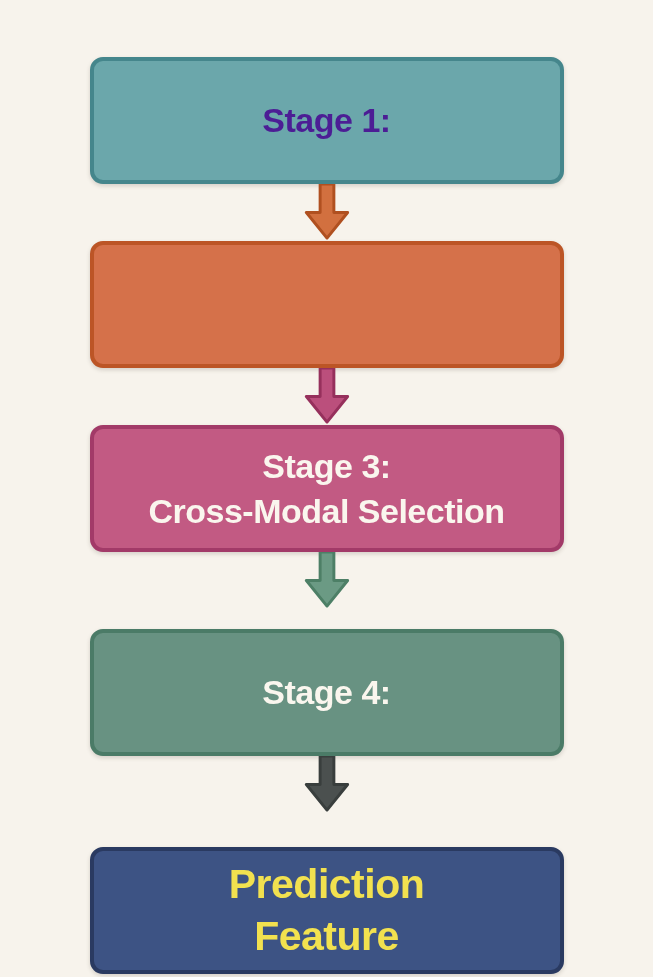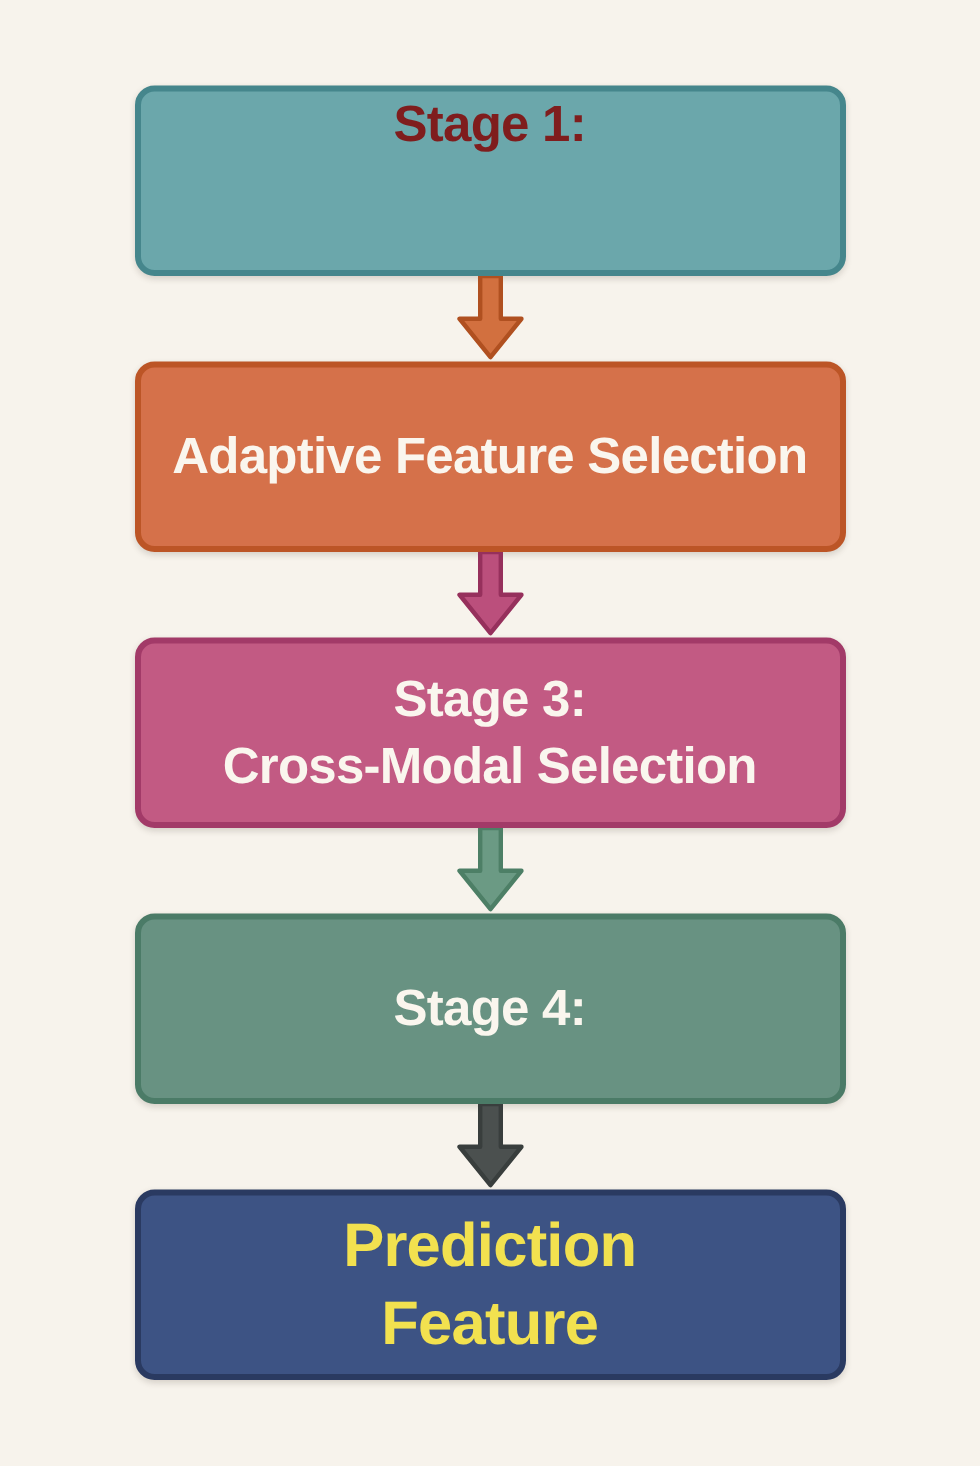--- a/index.html
+++ b/index.html
@@ -52,51 +52,50 @@
     height: 57px;
     flex: 0 0 auto;
     display: block;
   }
 </style>
 </head>
 <body style="background: rgb(247, 243, 236);">
 
 <div class="canvas">
 
-  <div class="stage-box" style="background: rgb(107, 167, 171); border-color: rgb(69, 134, 140); color: #7f1d1d; justify-content: space-between;">
+  <div class="stage-box" style="background: rgb(107, 167, 171); border-color: rgb(69, 134, 140); color: #4c1d95;">
     <span class="stage-line">Stage 1:</span>
   </div>
 
   <svg class="arrow" viewBox="0 0 48 58" xmlns="http://www.w3.org/2000/svg">
     <polygon points="17,0 31,0 31,29 45,29 24,55 3,29 17,29" stroke-width="3" stroke-linejoin="round" fill="#d2703f" stroke="#b05020"></polygon>
   </svg>
 
   <div class="stage-box" style="background: rgb(213, 113, 74); border-color: rgb(188, 85, 38); color: rgb(250, 246, 238);">
-    <span class="stage-line">Adaptive Feature Selection</span>
   </div>
 
   <svg class="arrow" viewBox="0 0 48 58" xmlns="http://www.w3.org/2000/svg">
     <polygon points="17,0 31,0 31,29 45,29 24,55 3,29 17,29" stroke-width="3" stroke-linejoin="round" fill="#bb4f7c" stroke="#96305c"></polygon>
   </svg>
 
   <div class="stage-box" style="background: rgb(194, 90, 131); border-color: rgb(162, 58, 104); color: rgb(250, 246, 238); text-align: center;">
     <span class="stage-line">Stage 3:</span>
     <span class="stage-line">Cross-Modal Selection</span>
   </div>
 
   <svg class="arrow" viewBox="0 0 48 58" xmlns="http://www.w3.org/2000/svg">
     <polygon points="17,0 31,0 31,29 45,29 24,55 3,29 17,29" stroke-width="3" stroke-linejoin="round" fill="#6b9a84" stroke="#4d7f66"></polygon>
   </svg>
 
-  <div class="stage-box" style="background: rgb(104, 146, 130); border-color: rgb(75, 123, 103); color: rgb(250, 246, 238);">
+  <div class="stage-box" style="background: rgb(104, 146, 130); border-color: rgb(75, 123, 103); color: rgb(250, 246, 238); margin-top: 20px;">
     <span class="stage-line">Stage 4:</span>
   </div>
 
   <svg class="arrow" viewBox="0 0 48 58" xmlns="http://www.w3.org/2000/svg">
     <polygon points="17,0 31,0 31,29 45,29 24,55 3,29 17,29" stroke-width="3" stroke-linejoin="round" fill="#4b504f" stroke="#393e3d"></polygon>
   </svg>
 
-  <div class="stage-box output" style="background: rgb(61, 83, 132); border-color: rgb(42, 58, 97); color: rgb(242, 225, 79);">
+  <div class="stage-box output" style="background: rgb(61, 83, 132); border-color: rgb(42, 58, 97); color: rgb(242, 225, 79); margin-top: 34px;">
     <span class="stage-line">Prediction</span>
     <span class="stage-line">Feature</span>
   </div>
 
 </div>
 
 </body></html>

